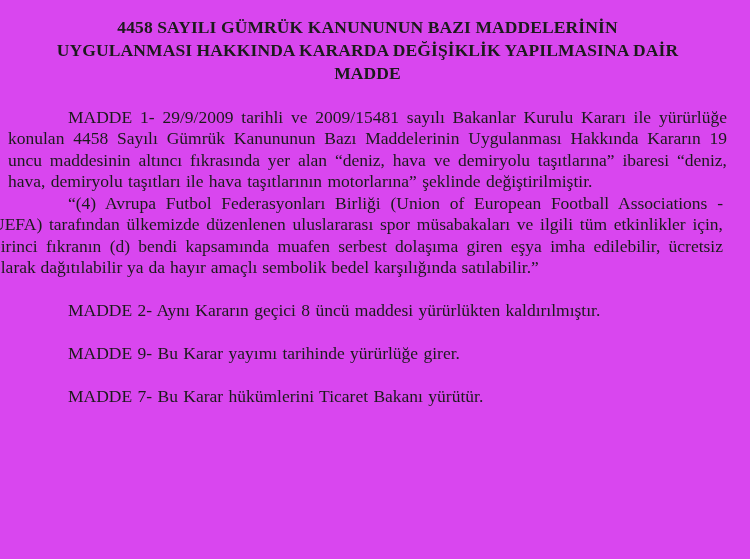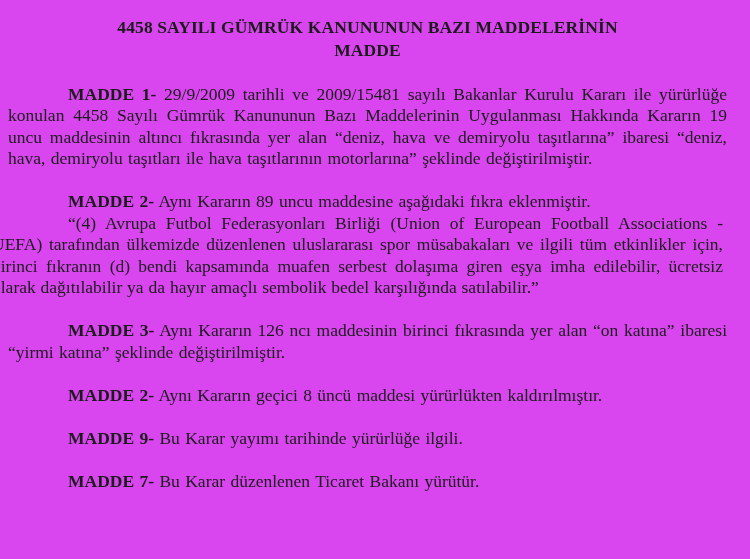--- a/index.html
+++ b/index.html
@@ -24,46 +24,45 @@
   }
   .title-line { display: block; }
   .para {
     font-size: 17.5px;
     line-height: 21.5px;
     text-align: justify;
     text-indent: 60px;
     margin-top: 21.5px;
     word-spacing: 1px;
   }
-  .para .article-label { font-weight: bold; }
+  .para .article-label { font-weight: normal; }
   .para.quote-clause {
     margin-top: 0;
     margin-left: -16px;
     margin-right: 4px;
     text-indent: 76px;
     word-spacing: 0.5px;
   }
 </style>
 </head>
 <body>
 
 <div class="page">
 
   <h1 class="doc-title">
     <span class="title-line">4458 SAYILI GÜMRÜK KANUNUNUN BAZI MADDELERİNİN</span>
+    <span class="title-line">UYGULANMASI HAKKINDA KARARDA DEĞİŞİKLİK YAPILMASINA DAİR</span>
     <span class="title-line">MADDE</span>
   </h1>
 
   <p class="para"><b class="article-label">MADDE 1-</b> <span>29/9/2009 tarihli ve 2009/15481 sayılı Bakanlar Kurulu Kararı ile yürürlüğe konulan 4458 Sayılı Gümrük Kanununun Bazı Maddelerinin Uygulanması Hakkında Kararın 19 uncu maddesinin altıncı fıkrasında yer alan “deniz, hava ve demiryolu taşıtlarına” ibaresi “deniz, hava, demiryolu taşıtları ile hava taşıtlarının motorlarına” şeklinde değiştirilmiştir.</span></p>
 
-  <p class="para"><b class="article-label">MADDE 2-</b> <span>Aynı Kararın 89 uncu maddesine aşağıdaki fıkra eklenmiştir.</span></p>
 
   <p class="para quote-clause"><span>“(4) Avrupa Futbol Federasyonları Birliği (Union of European Football Associations - UEFA) tarafından ülkemizde düzenlenen uluslararası spor müsabakaları ve ilgili tüm etkinlikler için, birinci fıkranın (d) bendi kapsamında muafen serbest dolaşıma giren eşya imha edilebilir, ücretsiz olarak dağıtılabilir ya da hayır amaçlı sembolik bedel karşılığında satılabilir.”</span></p>
 
-  <p class="para"><b class="article-label">MADDE 3-</b> <span>Aynı Kararın 126 ncı maddesinin birinci fıkrasında yer alan “on katına” ibaresi “yirmi katına” şeklinde değiştirilmiştir.</span></p>
 
   <p class="para"><b class="article-label">MADDE 2-</b> <span>Aynı Kararın geçici 8 üncü maddesi yürürlükten kaldırılmıştır.</span></p>
 
-  <p class="para"><b class="article-label">MADDE 9-</b> <span>Bu Karar yayımı tarihinde yürürlüğe ilgili.</span></p>
+  <p class="para"><b class="article-label">MADDE 9-</b> <span>Bu Karar yayımı tarihinde yürürlüğe girer.</span></p>
 
-  <p class="para"><b class="article-label">MADDE 7-</b> <span>Bu Karar düzenlenen Ticaret Bakanı yürütür.</span></p>
+  <p class="para"><b class="article-label">MADDE 7-</b> <span>Bu Karar hükümlerini Ticaret Bakanı yürütür.</span></p>
 
 </div>
 
 </body></html>

